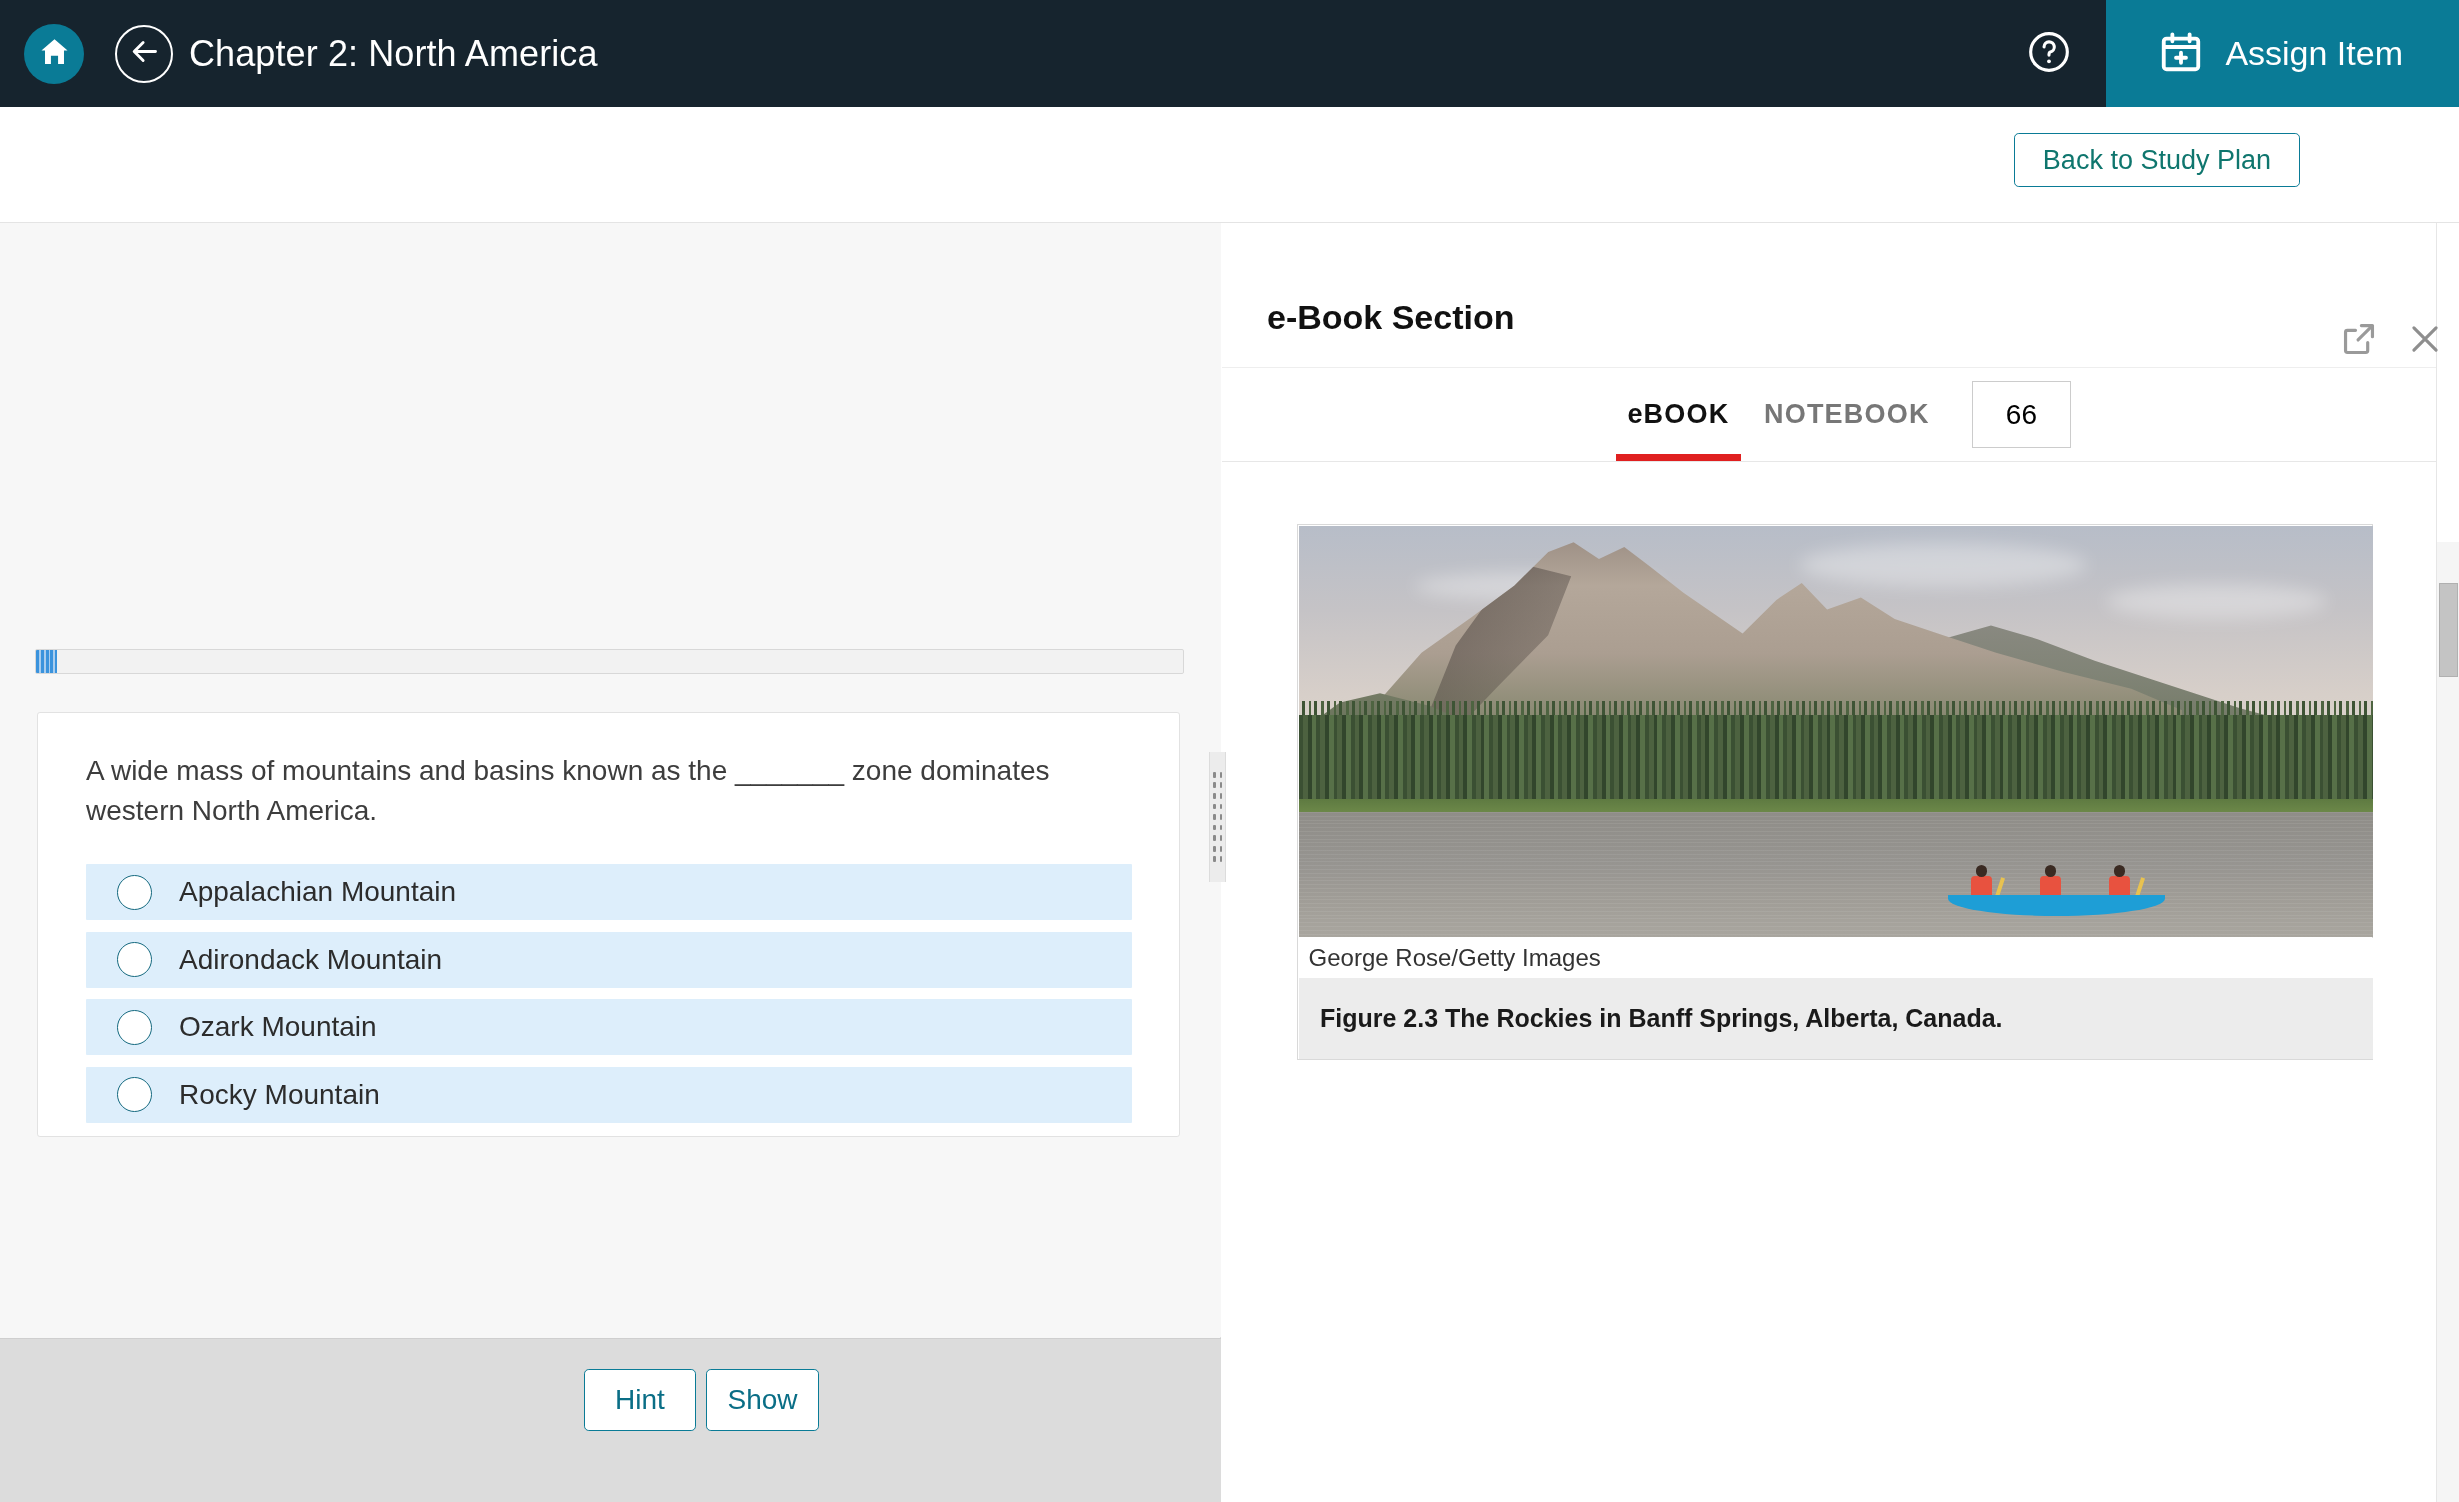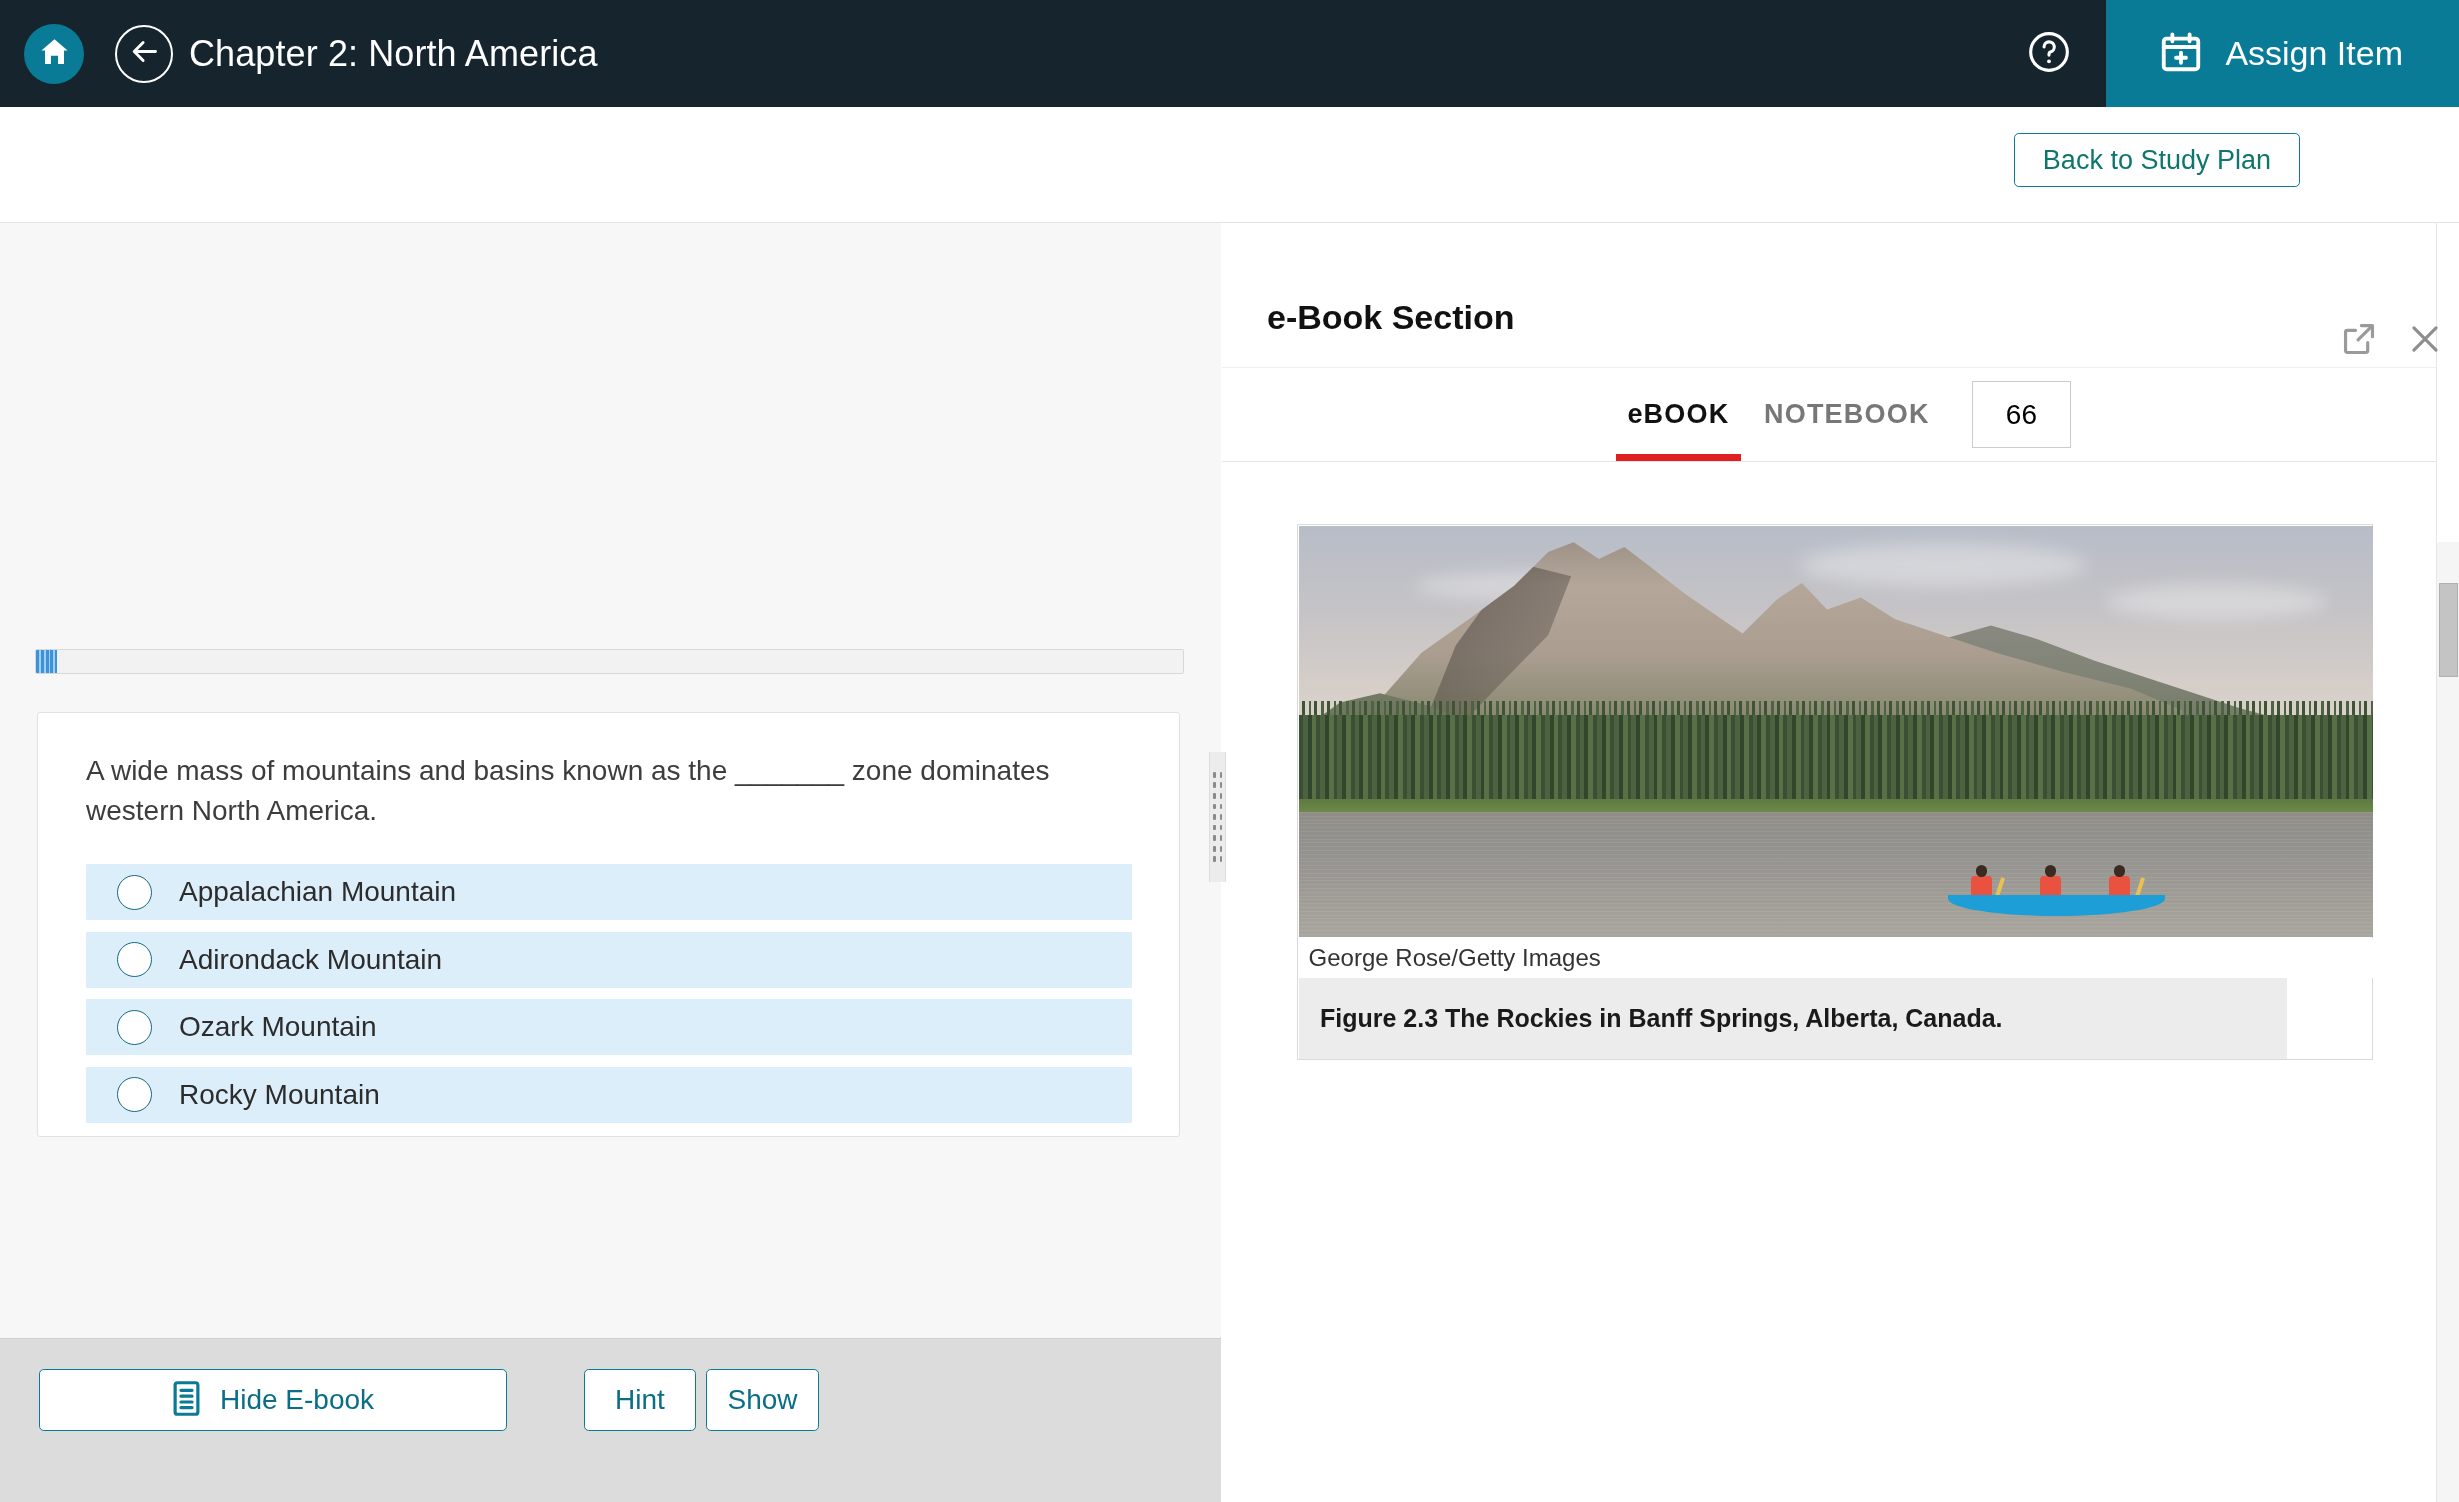--- a/index.html
+++ b/index.html
@@ -357,21 +357,21 @@
   .credit {
     position: absolute; left: 1px; top: 413px;
     width: 1074px; height: 40px;
     background: #ffffff;
     font-size: 24px; color: #333333;
     display: flex; align-items: center;
     padding-left: 9.6px;
   }
   .fig-caption {
     position: absolute; left: 1px; top: 453px;
-    width: 988px; height: 81px;
+    width: 1074px; height: 81px;
     background: #ececec;
     font-size: 25px; font-weight: 700; color: #1a1a1a;
     display: flex; align-items: center;
     padding-left: 21px;
   }
 
   
   .vscroll-track {
     position: absolute; top: 0; left: 1214px;
     width: 23px; height: 1279px;
@@ -467,29 +467,20 @@
           </div>
           <div class="option">
             <span class="radio"></span>
             <span class="opt-label">Rocky Mountain</span>
           </div>
         </div>
       </div>
     </div>
 
     <div class="left-toolbar">
-      <div class="btn-ebook">
-        <span>
-          <svg width="29" height="35" viewBox="0 0 18 24" aria-hidden="true">
-            <rect x="1.2" y="1.2" width="15.6" height="21.6" rx="1.6" fill="none" stroke="#0a7b96" stroke-width="2.2"></rect>
-            <path stroke="#0a7b96" stroke-width="2.2" stroke-linecap="round" d="M5.2 6.4h7.6M5.2 10.4h7.6M5.2 14.4h7.6M5.2 18.2h7.6"></path>
-          </svg>
-        </span>
-        <span class="label">Hide E-book</span>
-      </div>
       <button class="btn-small btn-hint">Hint</button>
       <button class="btn-small btn-show">Show</button>
     </div>
   </div>
 
   <div class="splitter">
     <div class="grip-row">
         <i class="grip-dot"></i>
         <i class="grip-dot"></i>
       </div>

